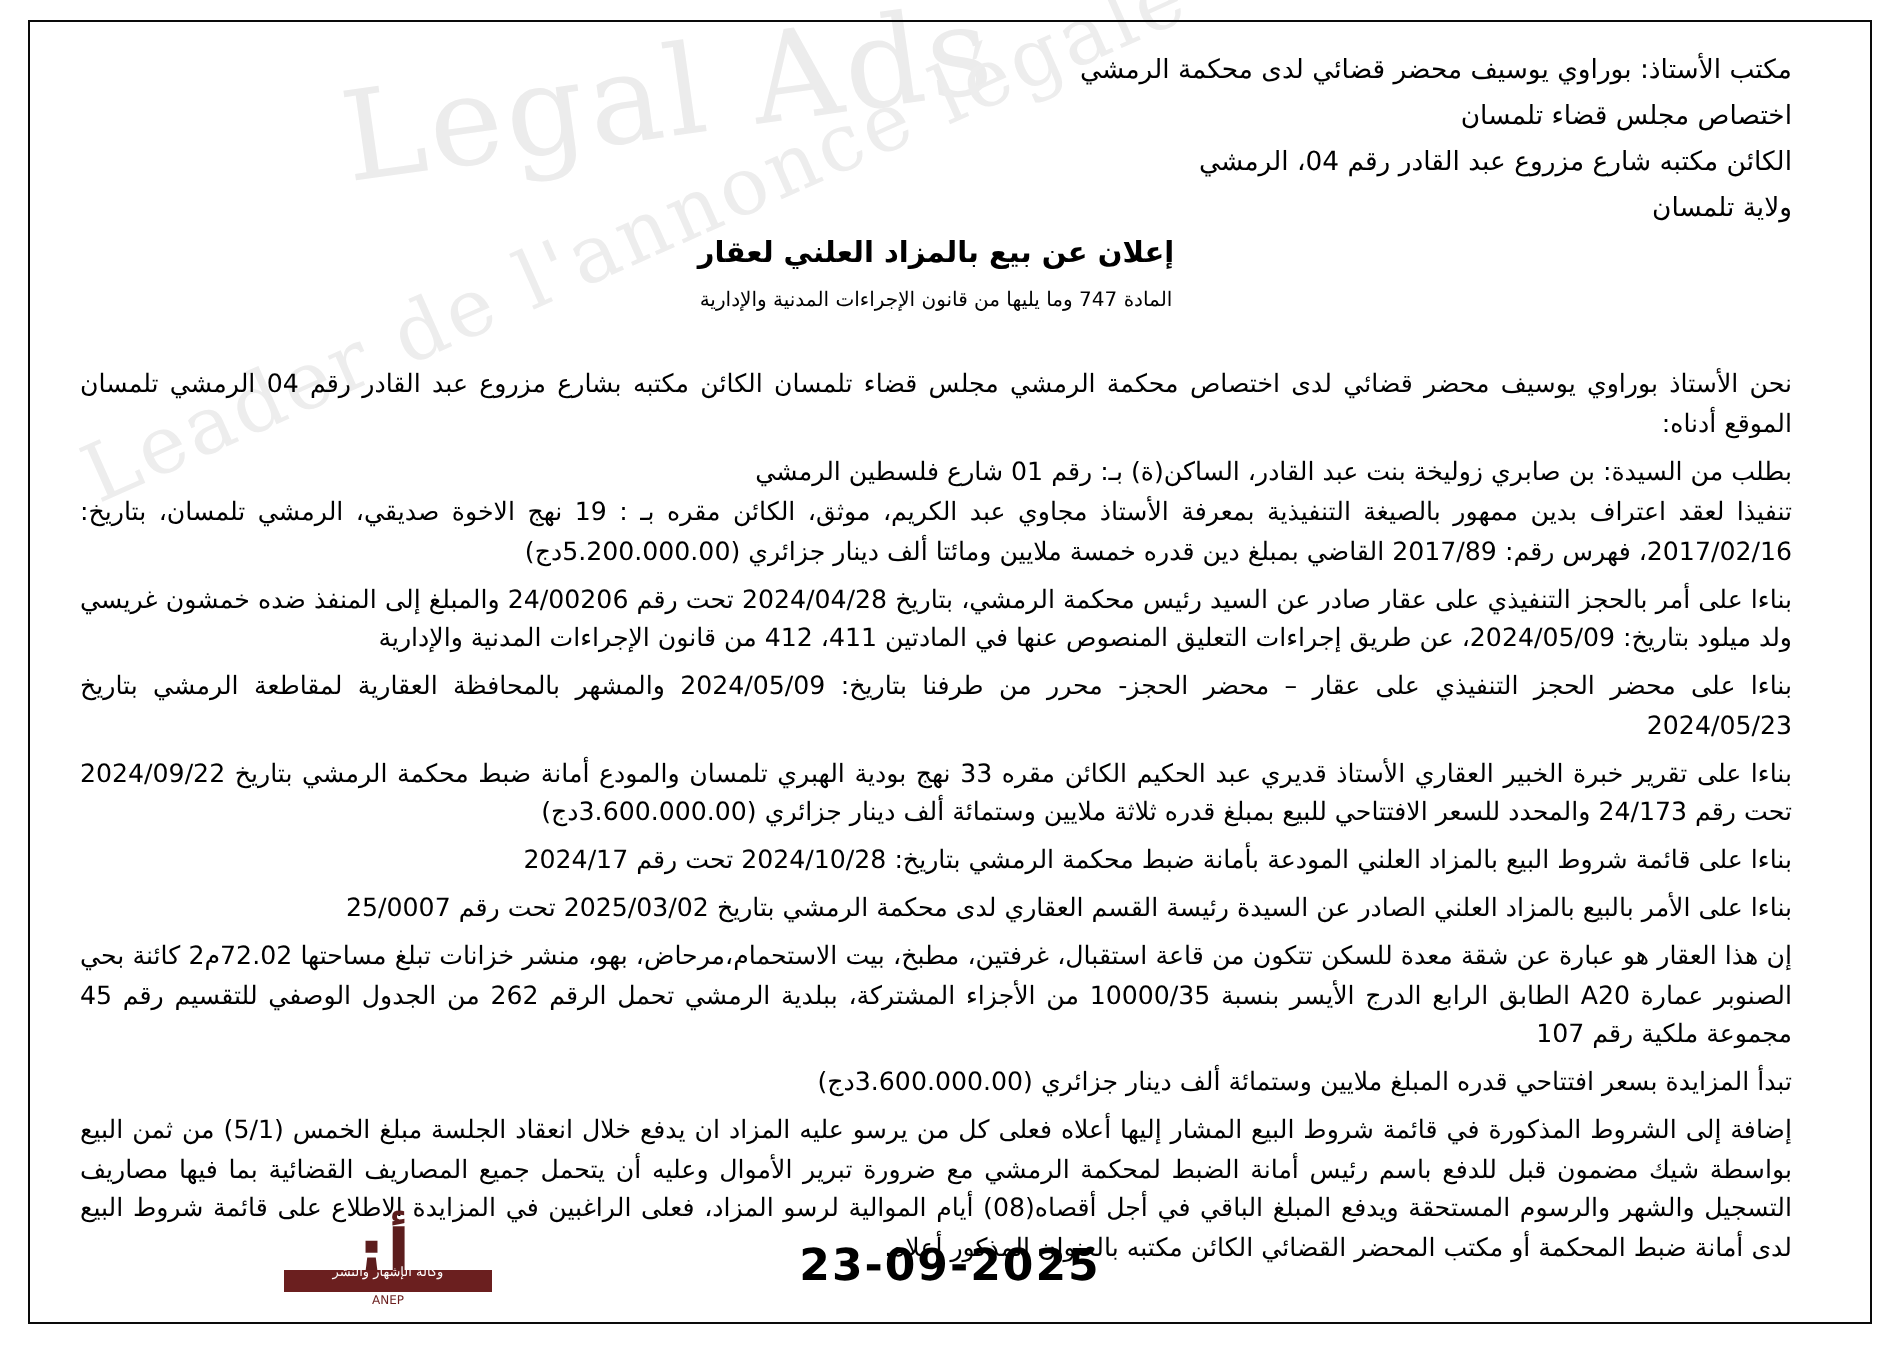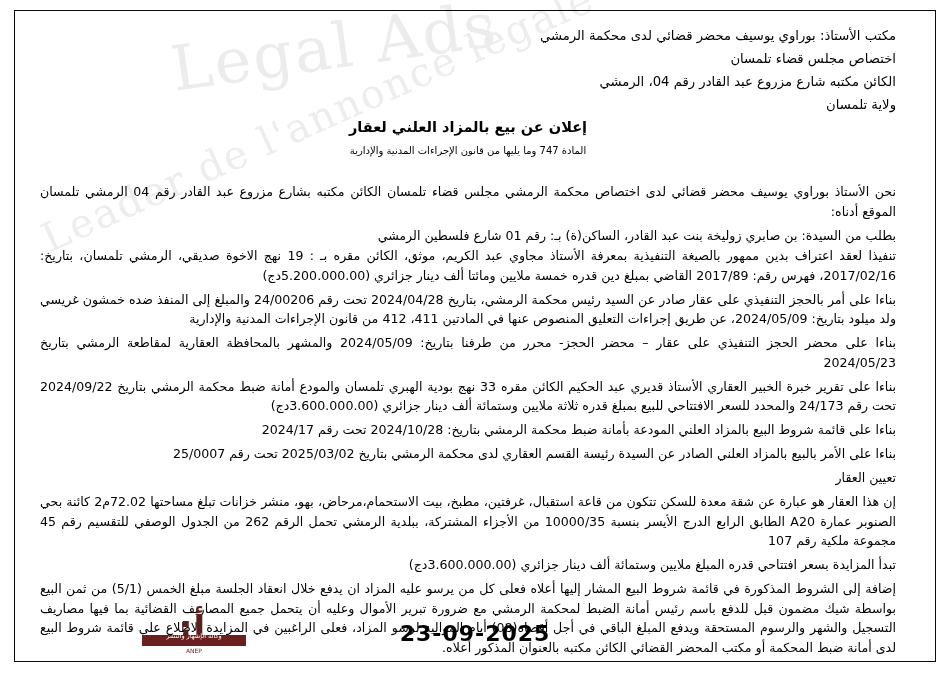--- a/index.html
+++ b/index.html
@@ -201,21 +201,20 @@
 
     <div class="body-txt">
       <p>نحن الأستاذ بوراوي يوسيف محضر قضائي لدى اختصاص محكمة الرمشي مجلس قضاء تلمسان الكائن مكتبه بشارع مزروع عبد القادر رقم 04 الرمشي تلمسان الموقع أدناه:</p>
       <p class="p-tight">بطلب من السيدة: بن صابري زوليخة بنت عبد القادر، الساكن(ة) بـ: رقم 01 شارع فلسطين الرمشي</p>
       <p>تنفيذا لعقد اعتراف بدين ممهور بالصيغة التنفيذية بمعرفة الأستاذ مجاوي عبد الكريم، موثق، الكائن مقره بـ : 19 نهج الاخوة صديقي، الرمشي تلمسان، بتاريخ: 2017/02/16، فهرس رقم: 2017/89 القاضي بمبلغ دين قدره خمسة ملايين ومائتا ألف دينار جزائري (5.200.000.00دج)</p>
       <p>بناءا على أمر بالحجز التنفيذي على عقار صادر عن السيد رئيس محكمة الرمشي، بتاريخ 2024/04/28 تحت رقم 24/00206 والمبلغ إلى المنفذ ضده خمشون غريسي ولد ميلود بتاريخ: 2024/05/09، عن طريق إجراءات التعليق المنصوص عنها في المادتين 411، 412 من قانون الإجراءات المدنية والإدارية</p>
       <p>بناءا على محضر الحجز التنفيذي على عقار – محضر الحجز- محرر من طرفنا بتاريخ: 2024/05/09 والمشهر بالمحافظة العقارية لمقاطعة الرمشي بتاريخ 2024/05/23</p>
       <p>بناءا على تقرير خبرة الخبير العقاري الأستاذ قديري عبد الحكيم الكائن مقره 33 نهج بودية الهبري تلمسان والمودع أمانة ضبط محكمة الرمشي بتاريخ 2024/09/22 تحت رقم 24/173 والمحدد للسعر الافتتاحي للبيع بمبلغ قدره ثلاثة ملايين وستمائة ألف دينار جزائري (3.600.000.00دج)</p>
       <p>بناءا على قائمة شروط البيع بالمزاد العلني المودعة بأمانة ضبط محكمة الرمشي بتاريخ: 2024/10/28 تحت رقم 2024/17</p>
       <p>بناءا على الأمر بالبيع بالمزاد العلني الصادر عن السيدة رئيسة القسم العقاري لدى محكمة الرمشي بتاريخ 2025/03/02 تحت رقم 25/0007</p>
-      <p>تعيين العقار</p>
       <p>إن هذا العقار هو عبارة عن شقة معدة للسكن تتكون من قاعة استقبال، غرفتين، مطبخ، بيت الاستحمام،مرحاض، بهو، منشر خزانات تبلغ مساحتها 72.02م2 كائنة بحي الصنوبر عمارة A20 الطابق الرابع الدرج الأيسر بنسبة 10000/35 من الأجزاء المشتركة، ببلدية الرمشي تحمل الرقم 262 من الجدول الوصفي للتقسيم رقم 45 مجموعة ملكية رقم 107</p>
       <p>تبدأ المزايدة بسعر افتتاحي قدره المبلغ ملايين وستمائة ألف دينار جزائري (3.600.000.00دج)</p>
       <p>إضافة إلى الشروط المذكورة في قائمة شروط البيع المشار إليها أعلاه فعلى كل من يرسو عليه المزاد ان يدفع خلال انعقاد الجلسة مبلغ الخمس (5/1) من ثمن البيع بواسطة شيك مضمون قبل للدفع باسم رئيس أمانة الضبط لمحكمة الرمشي مع ضرورة تبرير الأموال وعليه أن يتحمل جميع المصاريف القضائية بما فيها مصاريف التسجيل والشهر والرسوم المستحقة ويدفع المبلغ الباقي في أجل أقصاه(08) أيام الموالية لرسو المزاد، فعلى الراغبين في المزايدة الاطلاع على قائمة شروط البيع لدى أمانة ضبط المحكمة أو مكتب المحضر القضائي الكائن مكتبه بالعنوان المذكور أعلاه.</p>
     </div>
 
     <div class="footer">
       <div class="stamp">
         <div class="stamp-glyph">أ¡</div>
         <div class="stamp-bar"></div>
         <div class="stamp-bar-txt">وكالة الإشهار والنشر</div>

